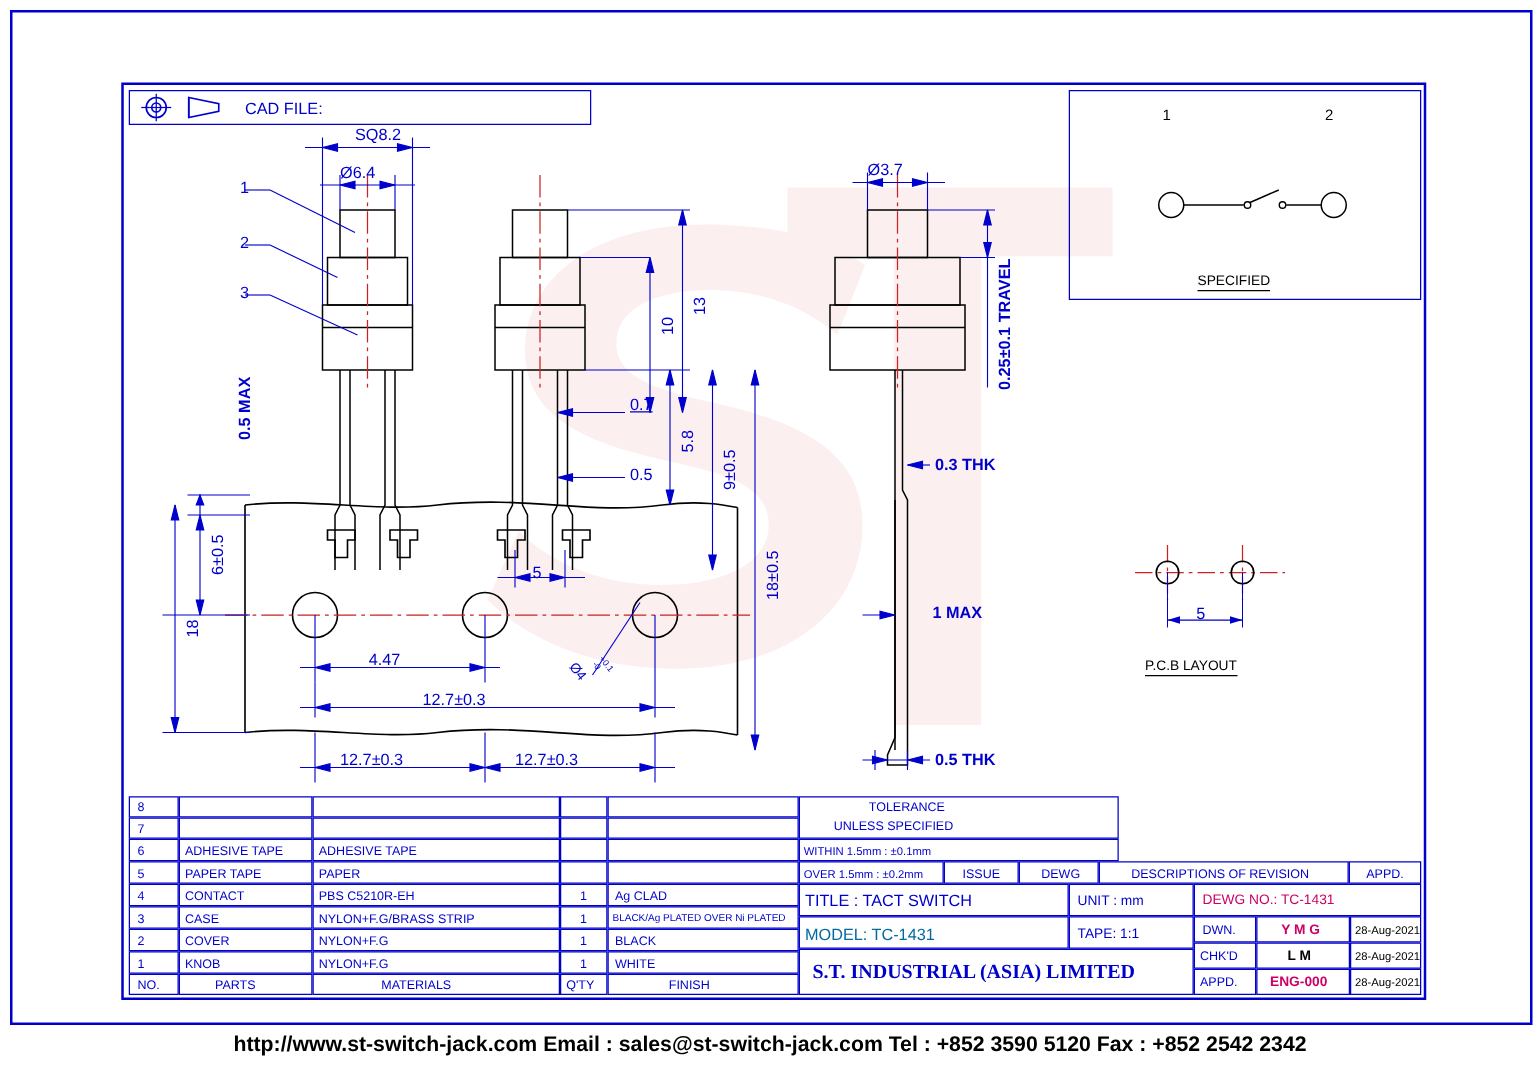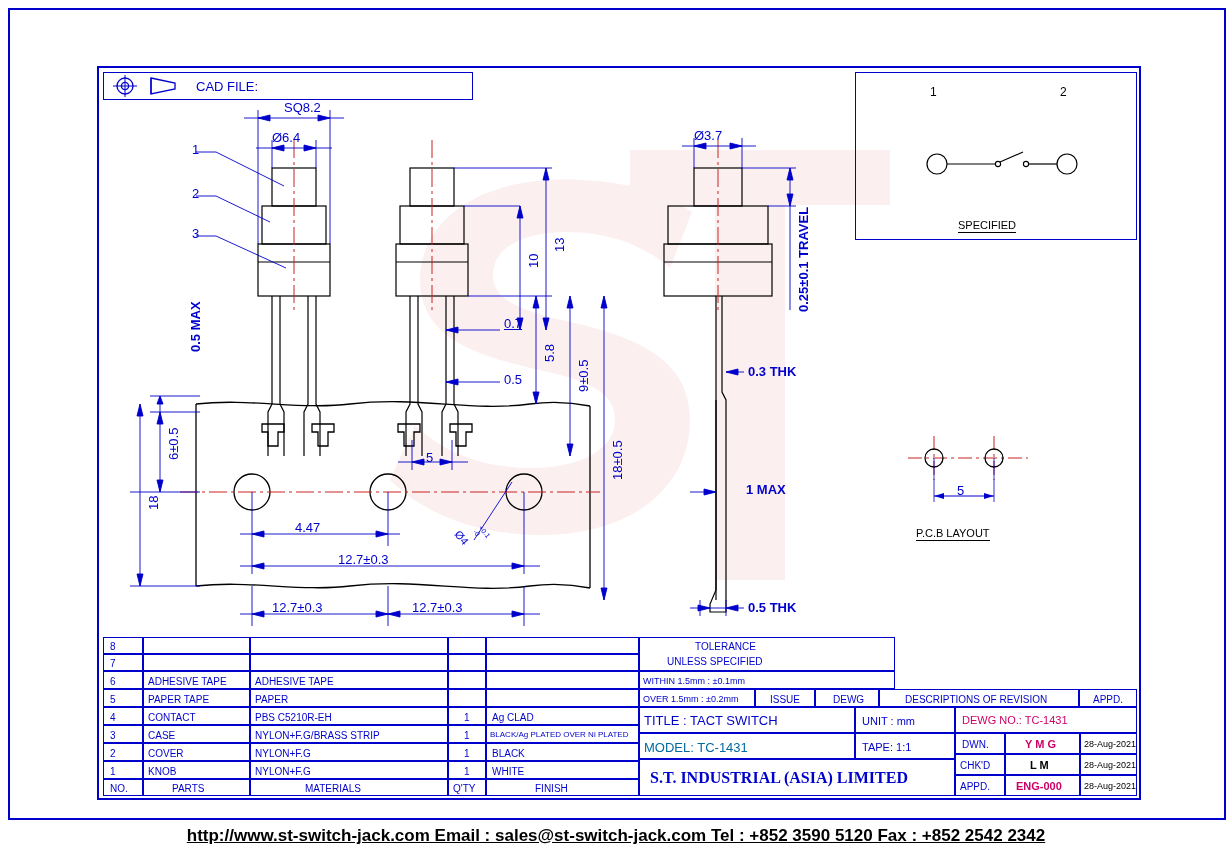--- a/index.html
+++ b/index.html
@@ -9,21 +9,21 @@
   .blk{color:#000000;}
   .txt{position:absolute;white-space:nowrap;font-size:11px;}
   .dimtxt{position:absolute;white-space:nowrap;color:#0000cc;font-size:13px;font-family:"Liberation Sans",sans-serif;}
   
   #wm{position:absolute;left:330px;top:150px;width:560px;height:470px;opacity:.30;}
   
   #outer{position:absolute;left:8px;top:8px;width:1214px;height:808px;border:2px solid #0000cc;}
   #inner{position:absolute;left:97px;top:66px;width:1040px;height:730px;border:2px solid #0000cc;}
   .cell{position:absolute;box-sizing:border-box;border:1px solid #0000cc;}
   .tabtxt{position:absolute;font-size:10px;color:#0000cc;white-space:nowrap;}
-  .footer{position:absolute;left:0;top:826px;width:1232px;text-align:center;font-family:"Liberation Sans",sans-serif;font-weight:bold;font-size:17px;color:#000;text-decoration:underline;}
+  .footer{position:absolute;left:0;top:826px;width:1232px;text-align:center;font-family:"Liberation Sans",sans-serif;font-weight:bold;font-size:17px;color:#000;}
   svg{position:absolute;left:0;top:0;overflow:visible;}
 </style>
 </head>
 <body>
 
 <div id="sheet">
 
   <div id="wm">
     <svg width="560" height="470" viewBox="0 0 560 470">
       <g fill="#e8a0a0" opacity="0.55">

